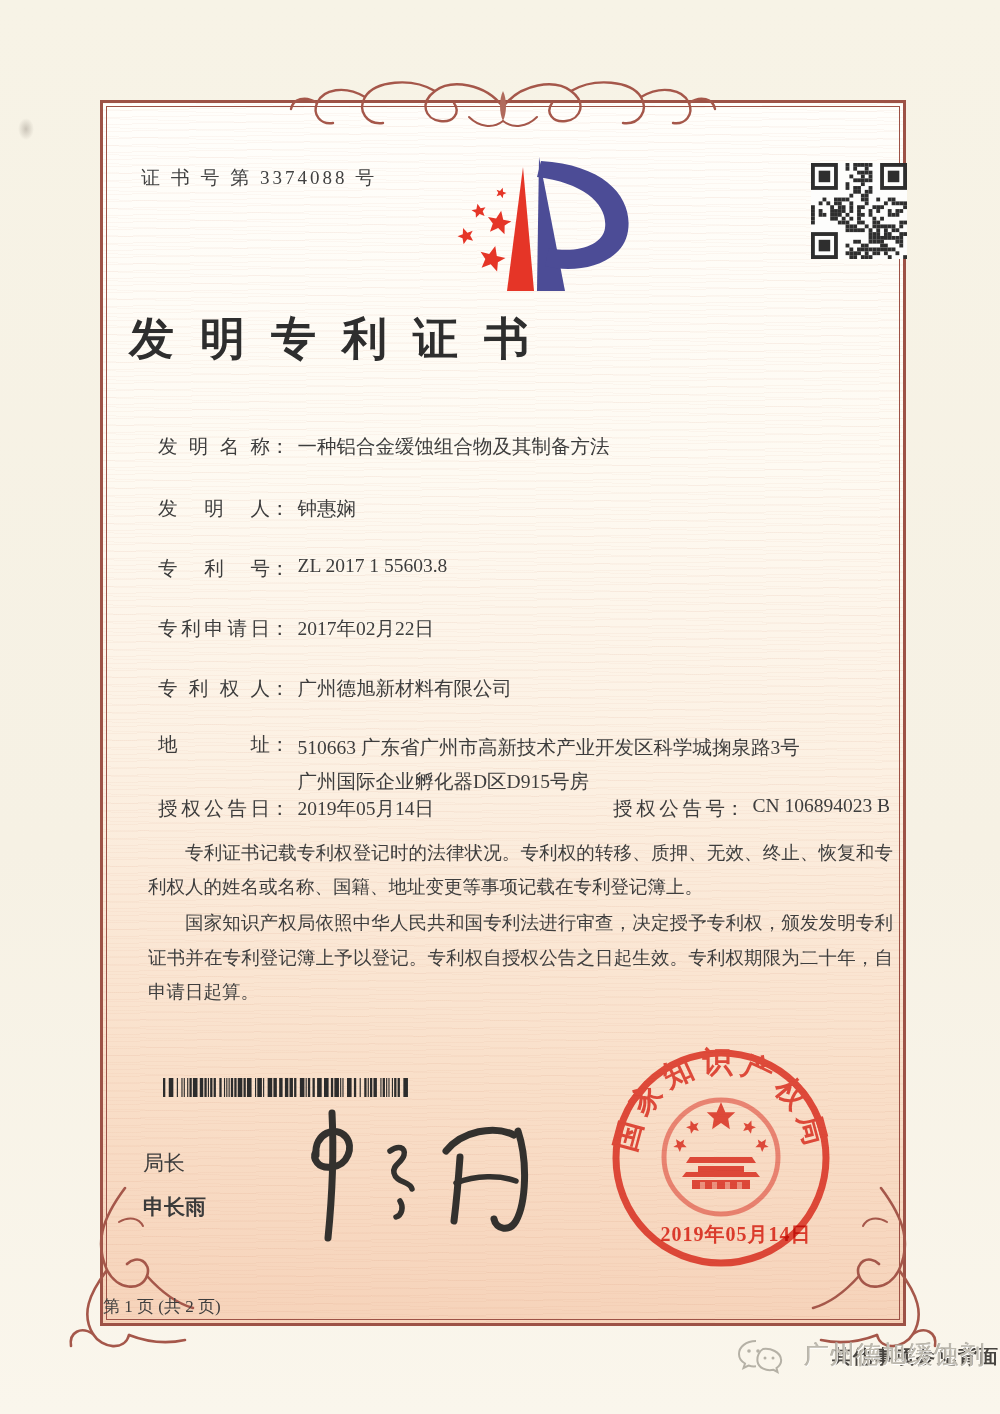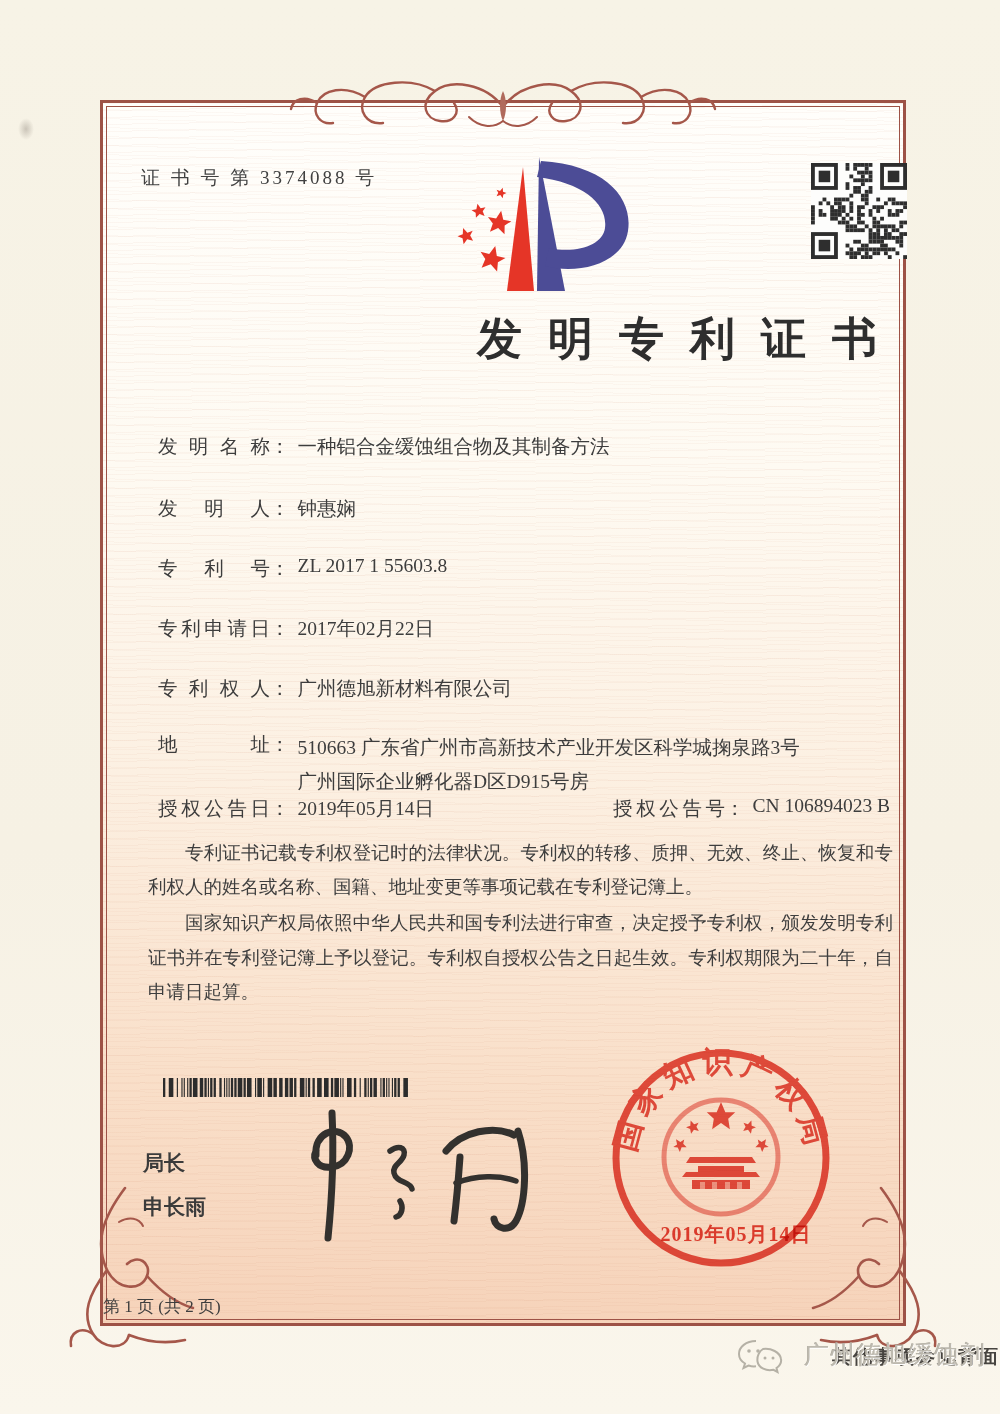--- a/index.html
+++ b/index.html
@@ -22,36 +22,36 @@
       linear-gradient(180deg,#fffefb 0%,#fefaf2 30%,#fcf0e2 55%,#f9dfc9 80%,#f6d3ba 100%);}
   .frame-inner{position:absolute;inset:3px;border:1px solid var(--frame);pointer-events:none;}
   .flourish-top{position:absolute;left:50%;top:-30px;transform:translateX(-50%);}
   .flourish-corner{position:absolute;bottom:-34px;}
   .flourish-corner.left{left:-36px;}
   .flourish-corner.right{right:-36px;transform:scaleX(-1);}
   
   .cert-no{position:absolute;left:38px;top:62px;font-size:19px;letter-spacing:3px;color:#414141;}
   .logo{position:absolute;left:332px;top:48px;}
   .qr{position:absolute;left:708px;top:60px;width:96px;height:96px;background:#fdfdfc;}
-  .title{position:absolute;left:0;top:206px;width:100%;text-align:right;font-size:45px;
+  .title{position:absolute;left:0;top:206px;width:100%;text-align:left;font-size:45px;
     font-weight:600;letter-spacing:26px;text-indent:26px;color:#2e2e2e;}
   
   .row{position:absolute;left:55px;display:flex;align-items:flex-start;font-size:19.5px;color:#3d3d3d;}
   .lbl{display:inline-block;width:112px;text-align:justify;text-align-last:justify;white-space:nowrap;}
   .colon{display:inline-block;margin-right:8px;}
   .val{display:inline-block;}
   .addr-val{width:505px;line-height:1.75;}
   .pair2{position:absolute;left:455px;top:0;display:flex;}
   
   .paras{position:absolute;left:45px;top:733px;width:745px;font-size:18.5px;line-height:1.85;
     color:#3e3e3e;text-align:justify;}
   .paras p{text-indent:2em;margin-bottom:2px;}
   
   .barcode{position:absolute;left:60px;top:975px;}
-  .director-title{position:absolute;left:40px;top:1046px;font-size:21px;font-weight:700;
+  .director-title{position:absolute;left:40px;top:1046px;font-size:21px;font-weight:400;
     font-family:"Liberation Sans","DejaVu Sans",sans-serif;color:#3b3b3b;}
   .director-name{position:absolute;left:40px;top:1090px;font-size:21px;font-weight:600;
     font-family:Liberation Serif, serif;color:#3b3b3b;}
   .signature{position:absolute;left:185px;top:1000px;}
   .seal{position:absolute;left:505px;top:942px;mix-blend-mode:multiply;}
   .seal-date{position:absolute;left:528px;top:1118px;width:210px;text-align:center;font-size:20px;
     font-weight:600;color:var(--seal-red);letter-spacing:1px;mix-blend-mode:multiply;}
   .page-info{position:absolute;left:0;top:1192px;width:100%;text-align:left;font-size:17px;color:#3e3e3e;}
   .back-note{position:absolute;left:0;top:1344px;width:100%;text-align:right;font-size:19px;
     font-weight:600;color:#474440;letter-spacing:2px;}

